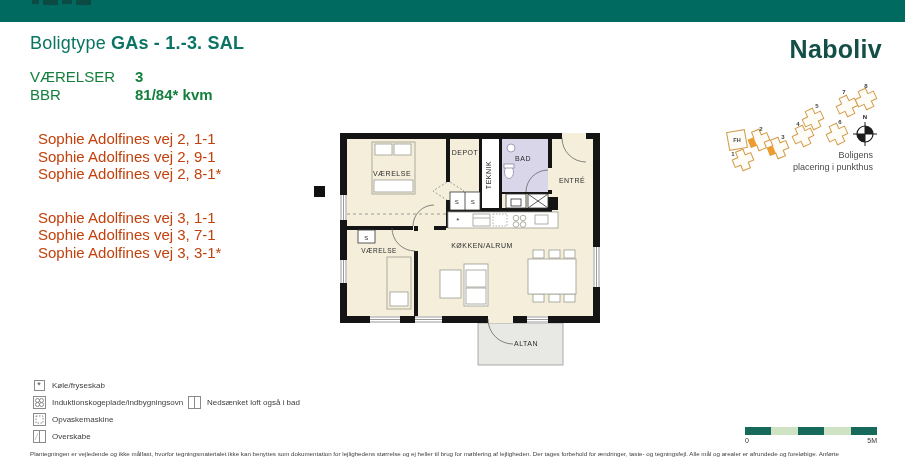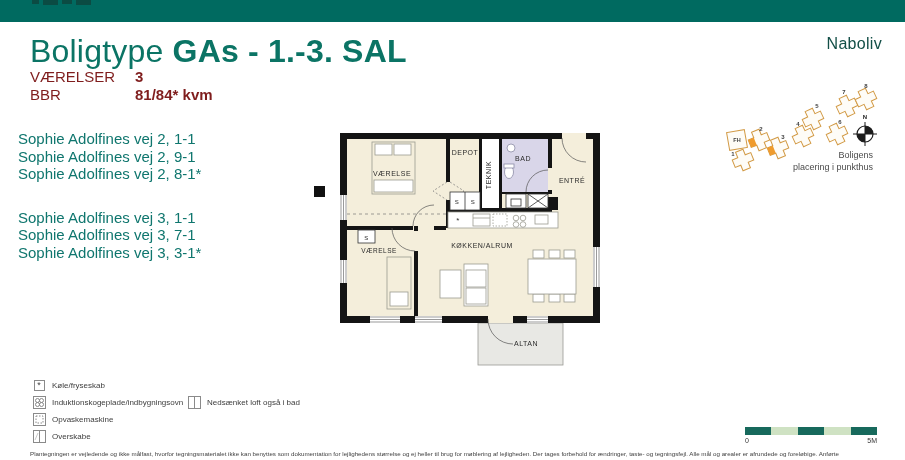--- a/index.html
+++ b/index.html
@@ -2,33 +2,33 @@
 <html><head>
 <meta charset="utf-8">
 <style>
   html,body{margin:0;padding:0;background:#fff;}
   #stage{position:relative;width:905px;height:460px;background:#ffffff;overflow:hidden;
          font-family:"Liberation Sans",sans-serif;}
   
   .topbar{position:absolute;left:0;top:0;width:905px;height:22px;background:#006a60;}
   .frag{position:absolute;top:0;background:#0b4b43;}
   
-  .title{position:absolute;left:30px;top:33px;font-size:32px;color:#0b7465;letter-spacing:.2px;white-space:nowrap;}
+  .title{position:absolute;left:30px;top:33px;font-size:18px;color:#0b7465;letter-spacing:.2px;white-space:nowrap;}
   .title .bold{font-weight:bold;}
-  .specs{position:absolute;left:30px;top:68px;font-size:15px;color:#7f1d1d;}
+  .specs{position:absolute;left:30px;top:68px;font-size:15px;color:#15803d;}
   .specs .row{display:flex;height:18px;line-height:18px;}
   .specs .lab{width:105px;}
   .specs .val{font-weight:bold;}
   
-  .addresses{position:absolute;left:18px;top:130px;font-size:15px;color:#0f766e;line-height:17.5px;}
+  .addresses{position:absolute;left:38px;top:130px;font-size:15px;color:#c2410c;line-height:17.5px;}
   .addresses .grp2{margin-top:26px;}
   .blacksq{position:absolute;left:314px;top:186px;width:11px;height:11px;background:#111;}
   
-  .logo{position:absolute;left:760px;top:35px;width:122px;text-align:right;font-size:16px;
-        font-weight:normal;color:#134f47;letter-spacing:.3px;}
+  .logo{position:absolute;left:760px;top:35px;width:122px;text-align:right;font-size:25px;
+        font-weight:bold;color:#134f47;letter-spacing:.3px;}
   
   .siteplan{position:absolute;left:700px;top:80px;}
   .floorplan{position:absolute;left:330px;top:120px;}
   svg text{font-family:"Liberation Sans",sans-serif;}
   
   .legend{position:absolute;font-size:8px;color:#3d3d3d;}
   .legend .lrow{display:flex;align-items:center;height:17px;}
   .legend .ic{width:14px;height:13px;display:flex;align-items:center;justify-content:center;margin-right:6px;flex:0 0 14px;}
   .icbox{border:1px solid #8a8a8a;background:#fff;color:#444;display:flex;align-items:center;justify-content:center;}
   .ic-ast{width:9px;height:9px;font-size:9px;line-height:9px;}

